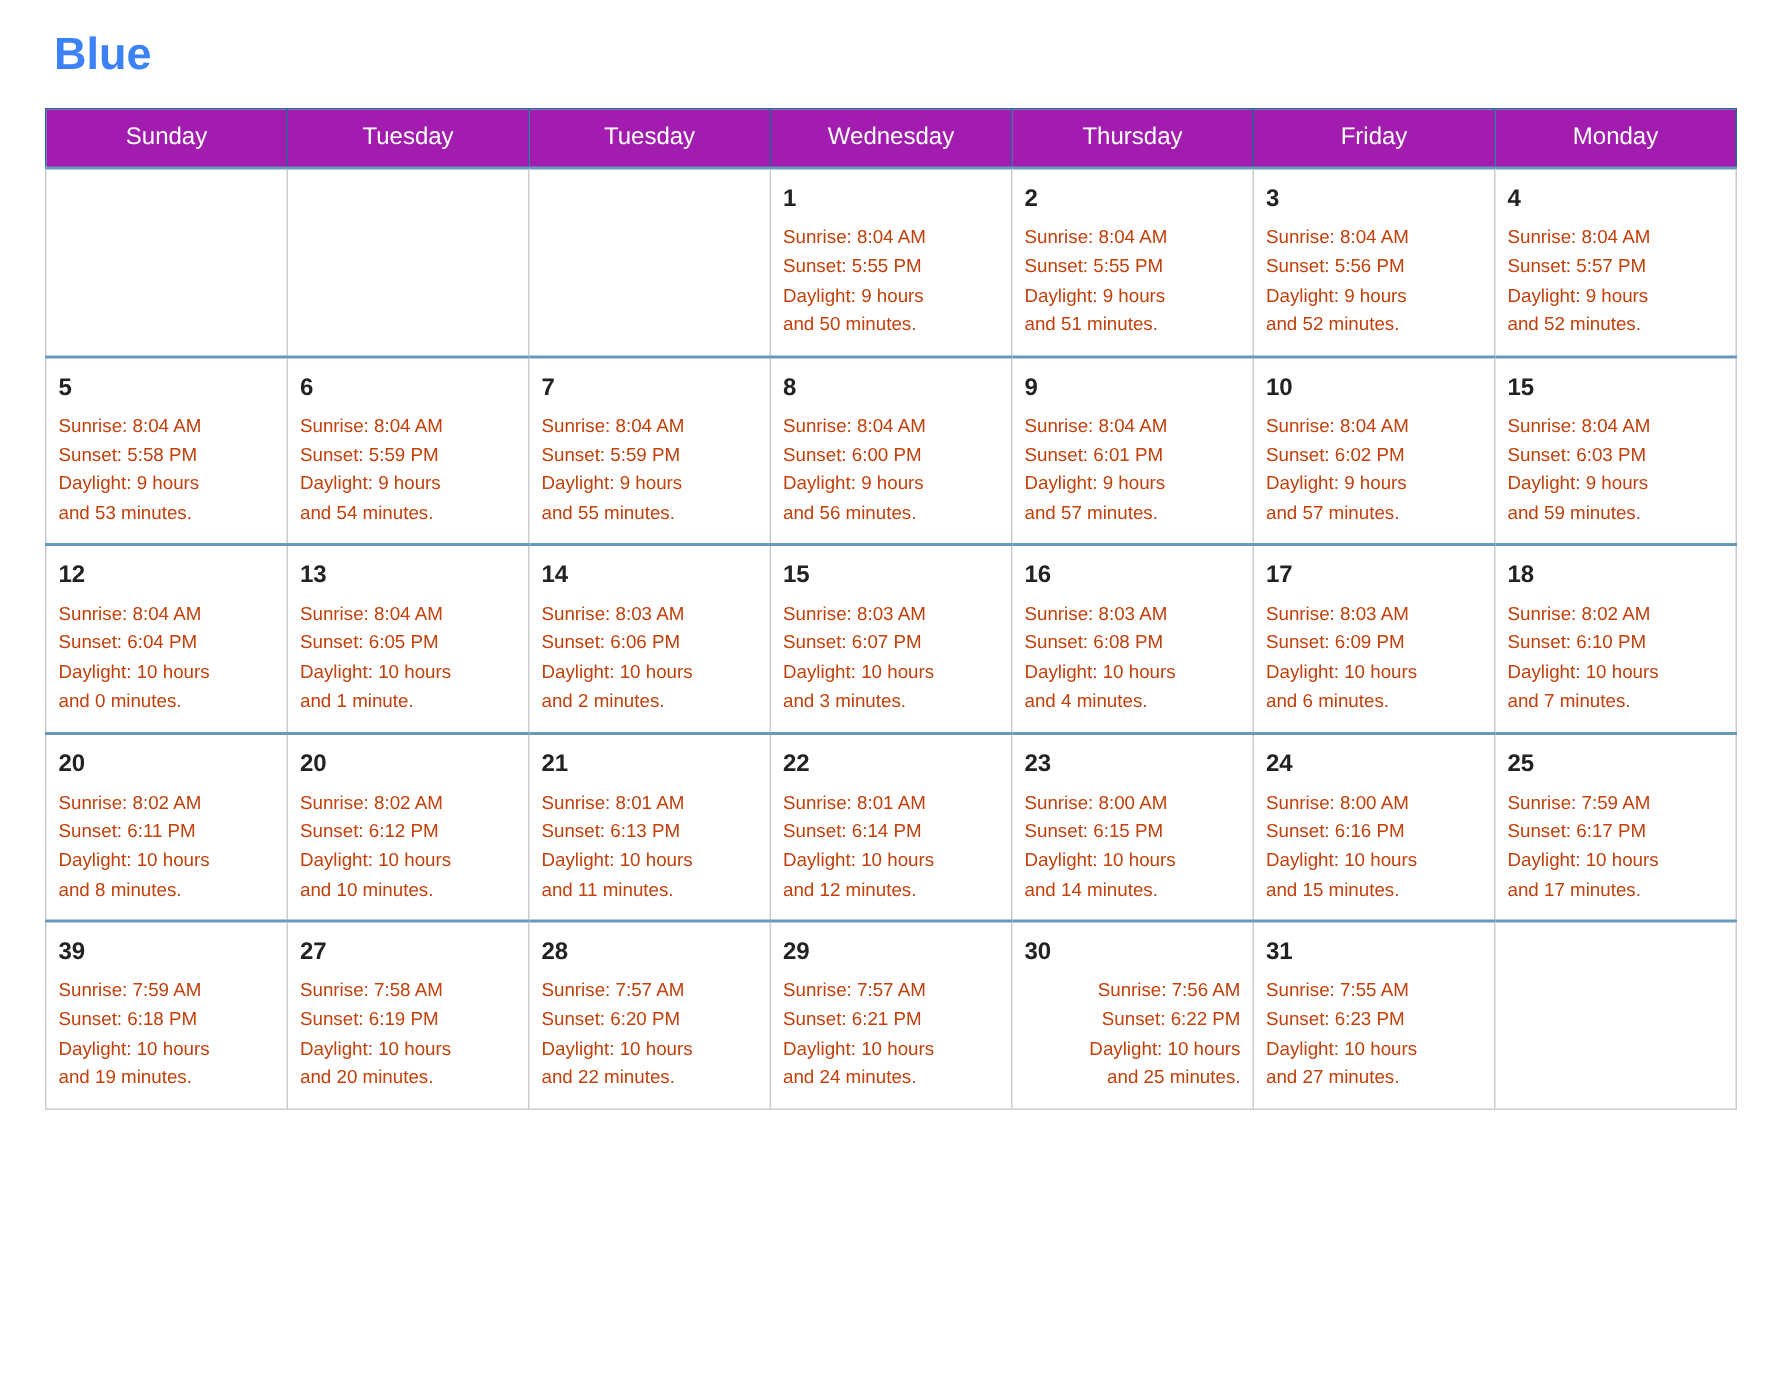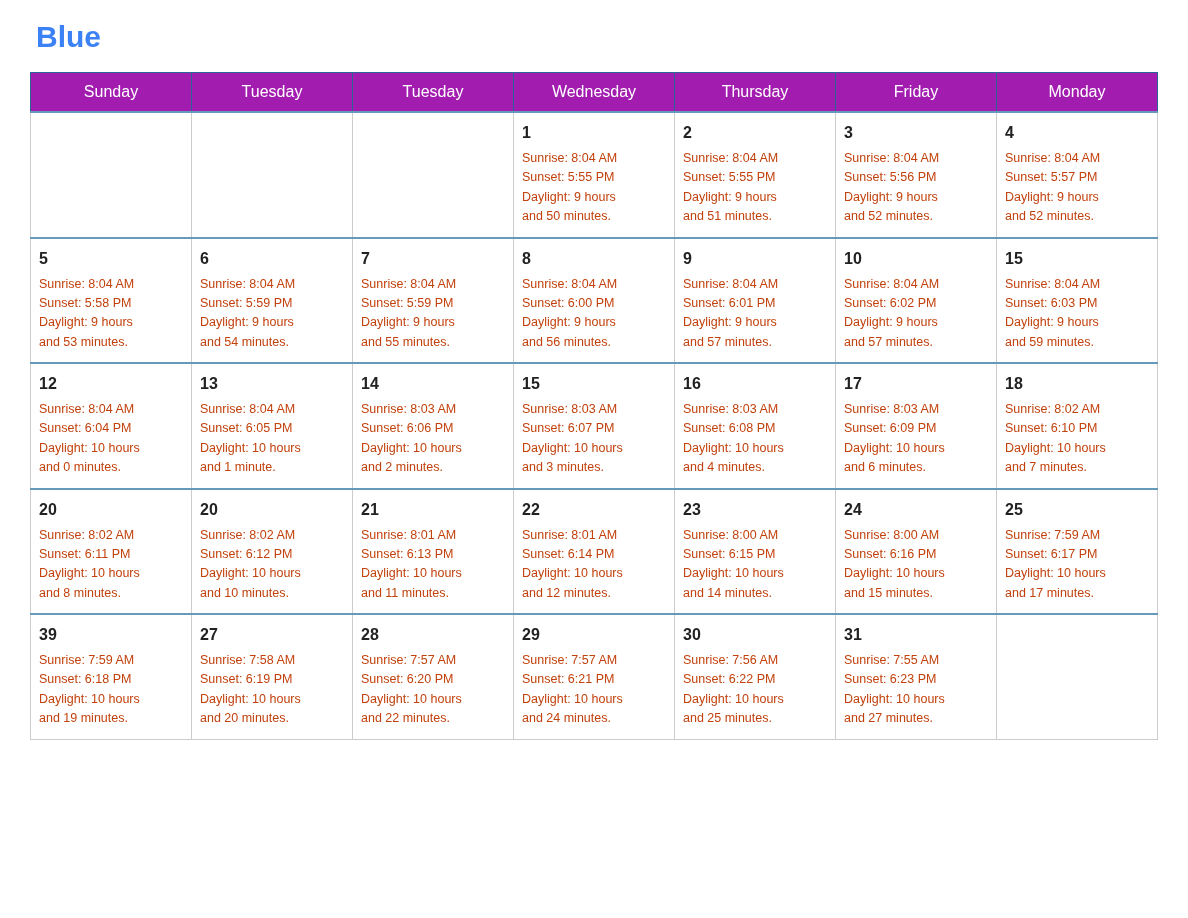--- a/index.html
+++ b/index.html
@@ -322,21 +322,21 @@
         </td>
         <td>
           <span class="day-num">29</span>
           <div class="day-info" style="white-space: pre-line;">Sunrise: 7:57 AM
 Sunset: 6:21 PM
 Daylight: 10 hours
 and 24 minutes.</div>
         </td>
         <td>
           <span class="day-num">30</span>
-          <div class="day-info" style="white-space: pre-line;">Sunrise: 7:56 AM
+          <div class="day-info" style="white-space: pre-line; text-align: right;">Sunrise: 7:56 AM
 Sunset: 6:22 PM
 Daylight: 10 hours
 and 25 minutes.</div>
         </td>
         <td>
           <span class="day-num">31</span>
           <div class="day-info" style="white-space: pre-line;">Sunrise: 7:55 AM
 Sunset: 6:23 PM
 Daylight: 10 hours
 and 27 minutes.</div>

